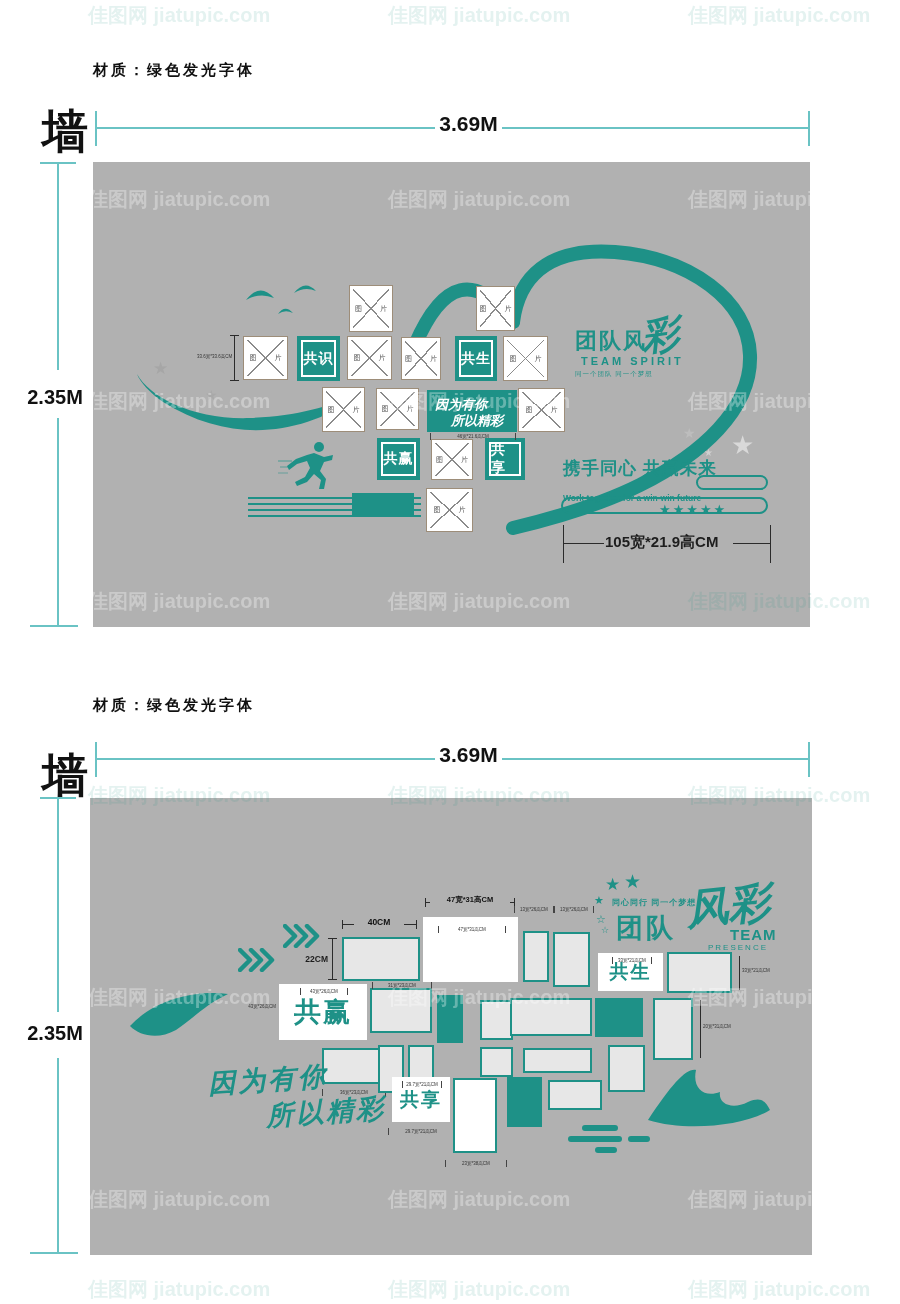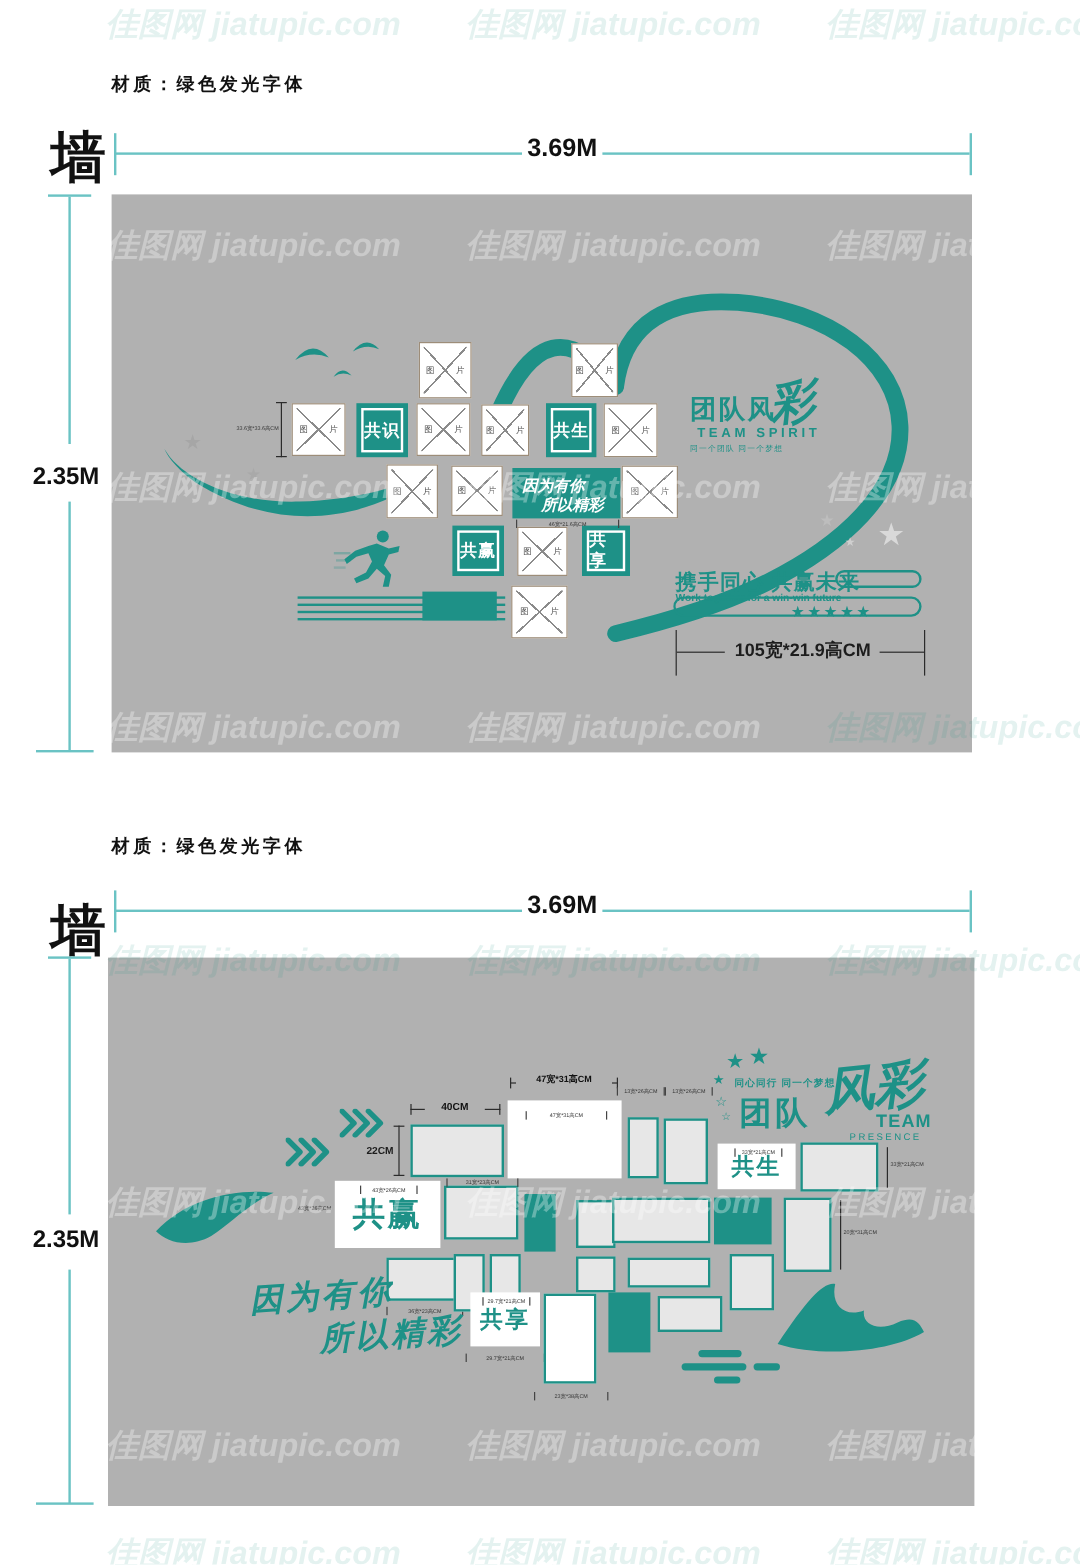--- a/index.html
+++ b/index.html
@@ -35,21 +35,21 @@
   .tblock{background:#1e9187;}
   .wbox{background:#fff;display:flex;align-items:center;justify-content:center;
         color:#1e9187;font-weight:bold;box-sizing:border-box;}
   
   .tdim{font-size:4.5px;line-height:7px;height:7px;color:#333;text-align:center;
         border-left:1px solid #444;border-right:1px solid #444;white-space:nowrap;overflow:hidden;}
   .bdimlab{font-weight:bold;color:#111;background:#b1b1b1;text-align:center;}
   .teal{color:#1e9187;}
   .script{font-style:italic;font-weight:bold;color:#1e9187;white-space:nowrap;}
   .star{position:absolute;line-height:1;}
-  .wm{position:absolute;font-size:27px;font-weight:bold;white-space:nowrap;pointer-events:none;font-style:italic;}
+  .wm{position:absolute;font-size:20px;font-weight:bold;white-space:nowrap;pointer-events:none;}
   .wm-l{color:rgba(255,255,255,0.32);}
   .wm-t{color:rgba(30,145,135,0.12);}
   .wmlayer{position:absolute;inset:0;z-index:40;pointer-events:none;}
   svg{display:block;}
 </style>
 </head>
 <body>
 
 <div class="page">
 
@@ -184,33 +184,33 @@
         <rect x="0" y="32" width="10" height="2" fill="#1e9187" opacity="0.25"></rect>
         <circle cx="41" cy="7" r="5" fill="#1e9187"></circle>
         <path d="M36 13 L46 17 L55 15 L54 20 L46 22 L42 31 L48 39 L46 49 L41 49 L43 40 L36 34 L29 42 L19 46 L17 42 L27 37 L32 28 L29 21 L19 24 L11 30 L9 26 L18 19 L29 15 Z" fill="#1e9187"></path>
       </svg>
       <div class="abs" style="left:155px;top:335px;width:173px;height:2px;background:#1e9187;"></div>
       <div class="abs" style="left:155px;top:341px;width:173px;height:2px;background:#1e9187;"></div>
       <div class="abs" style="left:155px;top:347px;width:173px;height:2px;background:#1e9187;"></div>
       <div class="abs" style="left:155px;top:353px;width:173px;height:2px;background:#1e9187;"></div>
       <div class="abs" style="left:259px;top:331px;width:62px;height:24px;background:#1e9187;"></div>
 
-      <div class="abs teal" style="left:470px;top:311px;font-size:17.5px;font-weight:bold;letter-spacing:1px;">携手同心 共赢未来</div>
+      <div class="abs teal" style="left:470px;top:294px;font-size:17.5px;font-weight:bold;letter-spacing:1px;">携手同心 共赢未来</div>
       <div class="abs teal" style="left:470px;top:331px;font-size:8.5px;font-weight:bold;">Work together for a win-win future</div>
       <svg class="abs" style="left:468px;top:308px;" width="210" height="50" viewBox="0 0 210 50">
         <rect x="136" y="6" width="70" height="13" rx="6.5" fill="none" stroke="#1e9187" stroke-width="2"></rect>
         <rect x="1" y="28" width="205" height="15" rx="7.5" fill="none" stroke="#1e9187" stroke-width="2"></rect>
       </svg>
       <div class="abs teal" style="left:566px;top:340px;font-size:13px;letter-spacing:2px;font-weight:bold;">★★★★★</div>
 
       <div class="abs bk" style="left:470px;top:363px;width:1px;height:38px;"></div>
       <div class="abs bk" style="left:677px;top:363px;width:1px;height:38px;"></div>
       <div class="abs bk" style="left:471px;top:381px;width:40px;height:1px;"></div>
       <div class="abs bk" style="left:640px;top:381px;width:37px;height:1px;"></div>
-      <div class="abs" style="left:512px;top:371px;width:128px;font-size:15px;font-weight:bold;text-align:center;">105宽*21.9高CM</div>
+      <div class="abs" style="left:512px;top:371px;width:128px;font-size:15px;font-weight:bold;">105宽*21.9高CM</div>
     </div>
   </div>
 
   <div class="sheet" style="top:652px;">
     <div class="abs note" style="left:93px;top:44px;">材质：绿色发光字体</div>
     <div class="abs wall" style="left:42px;top:100px;">墙</div>
 
     <div class="abs vline tl" style="left:95px;top:90px;height:35px;"></div>
     <div class="abs vline tl" style="left:808px;top:90px;height:35px;"></div>
     <div class="abs hline tl" style="left:96px;top:106px;width:339px;"></div>

